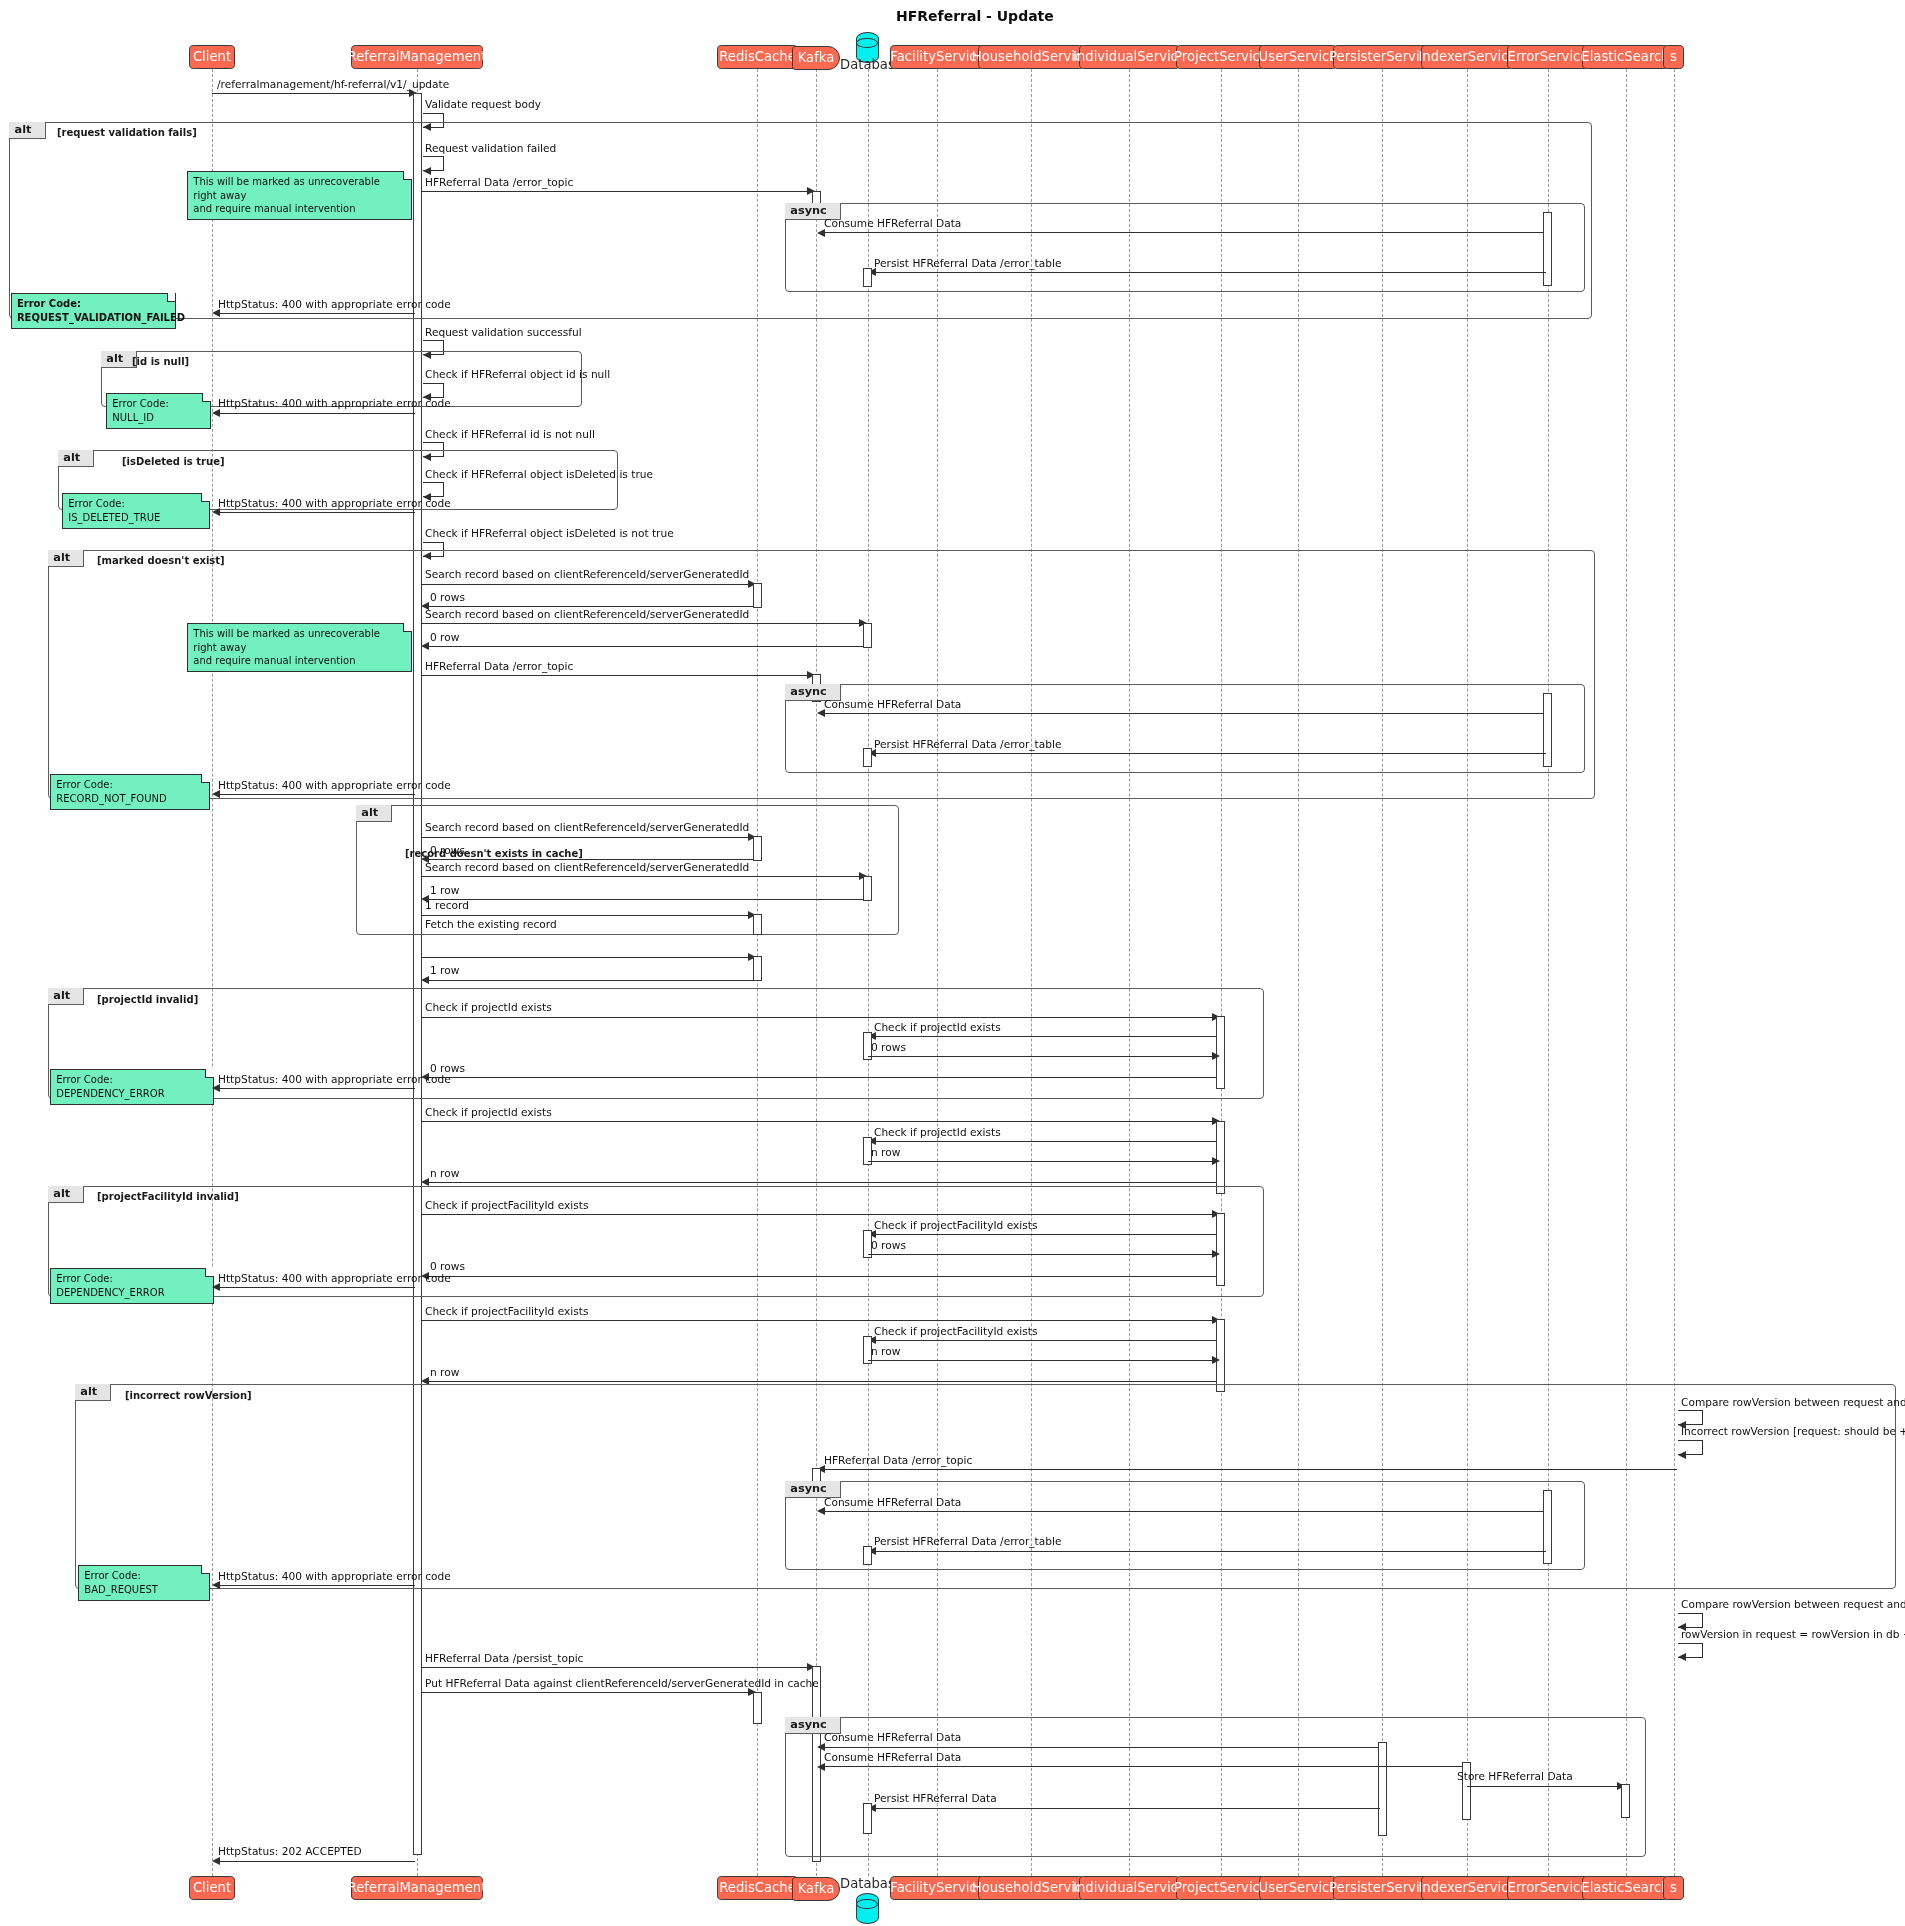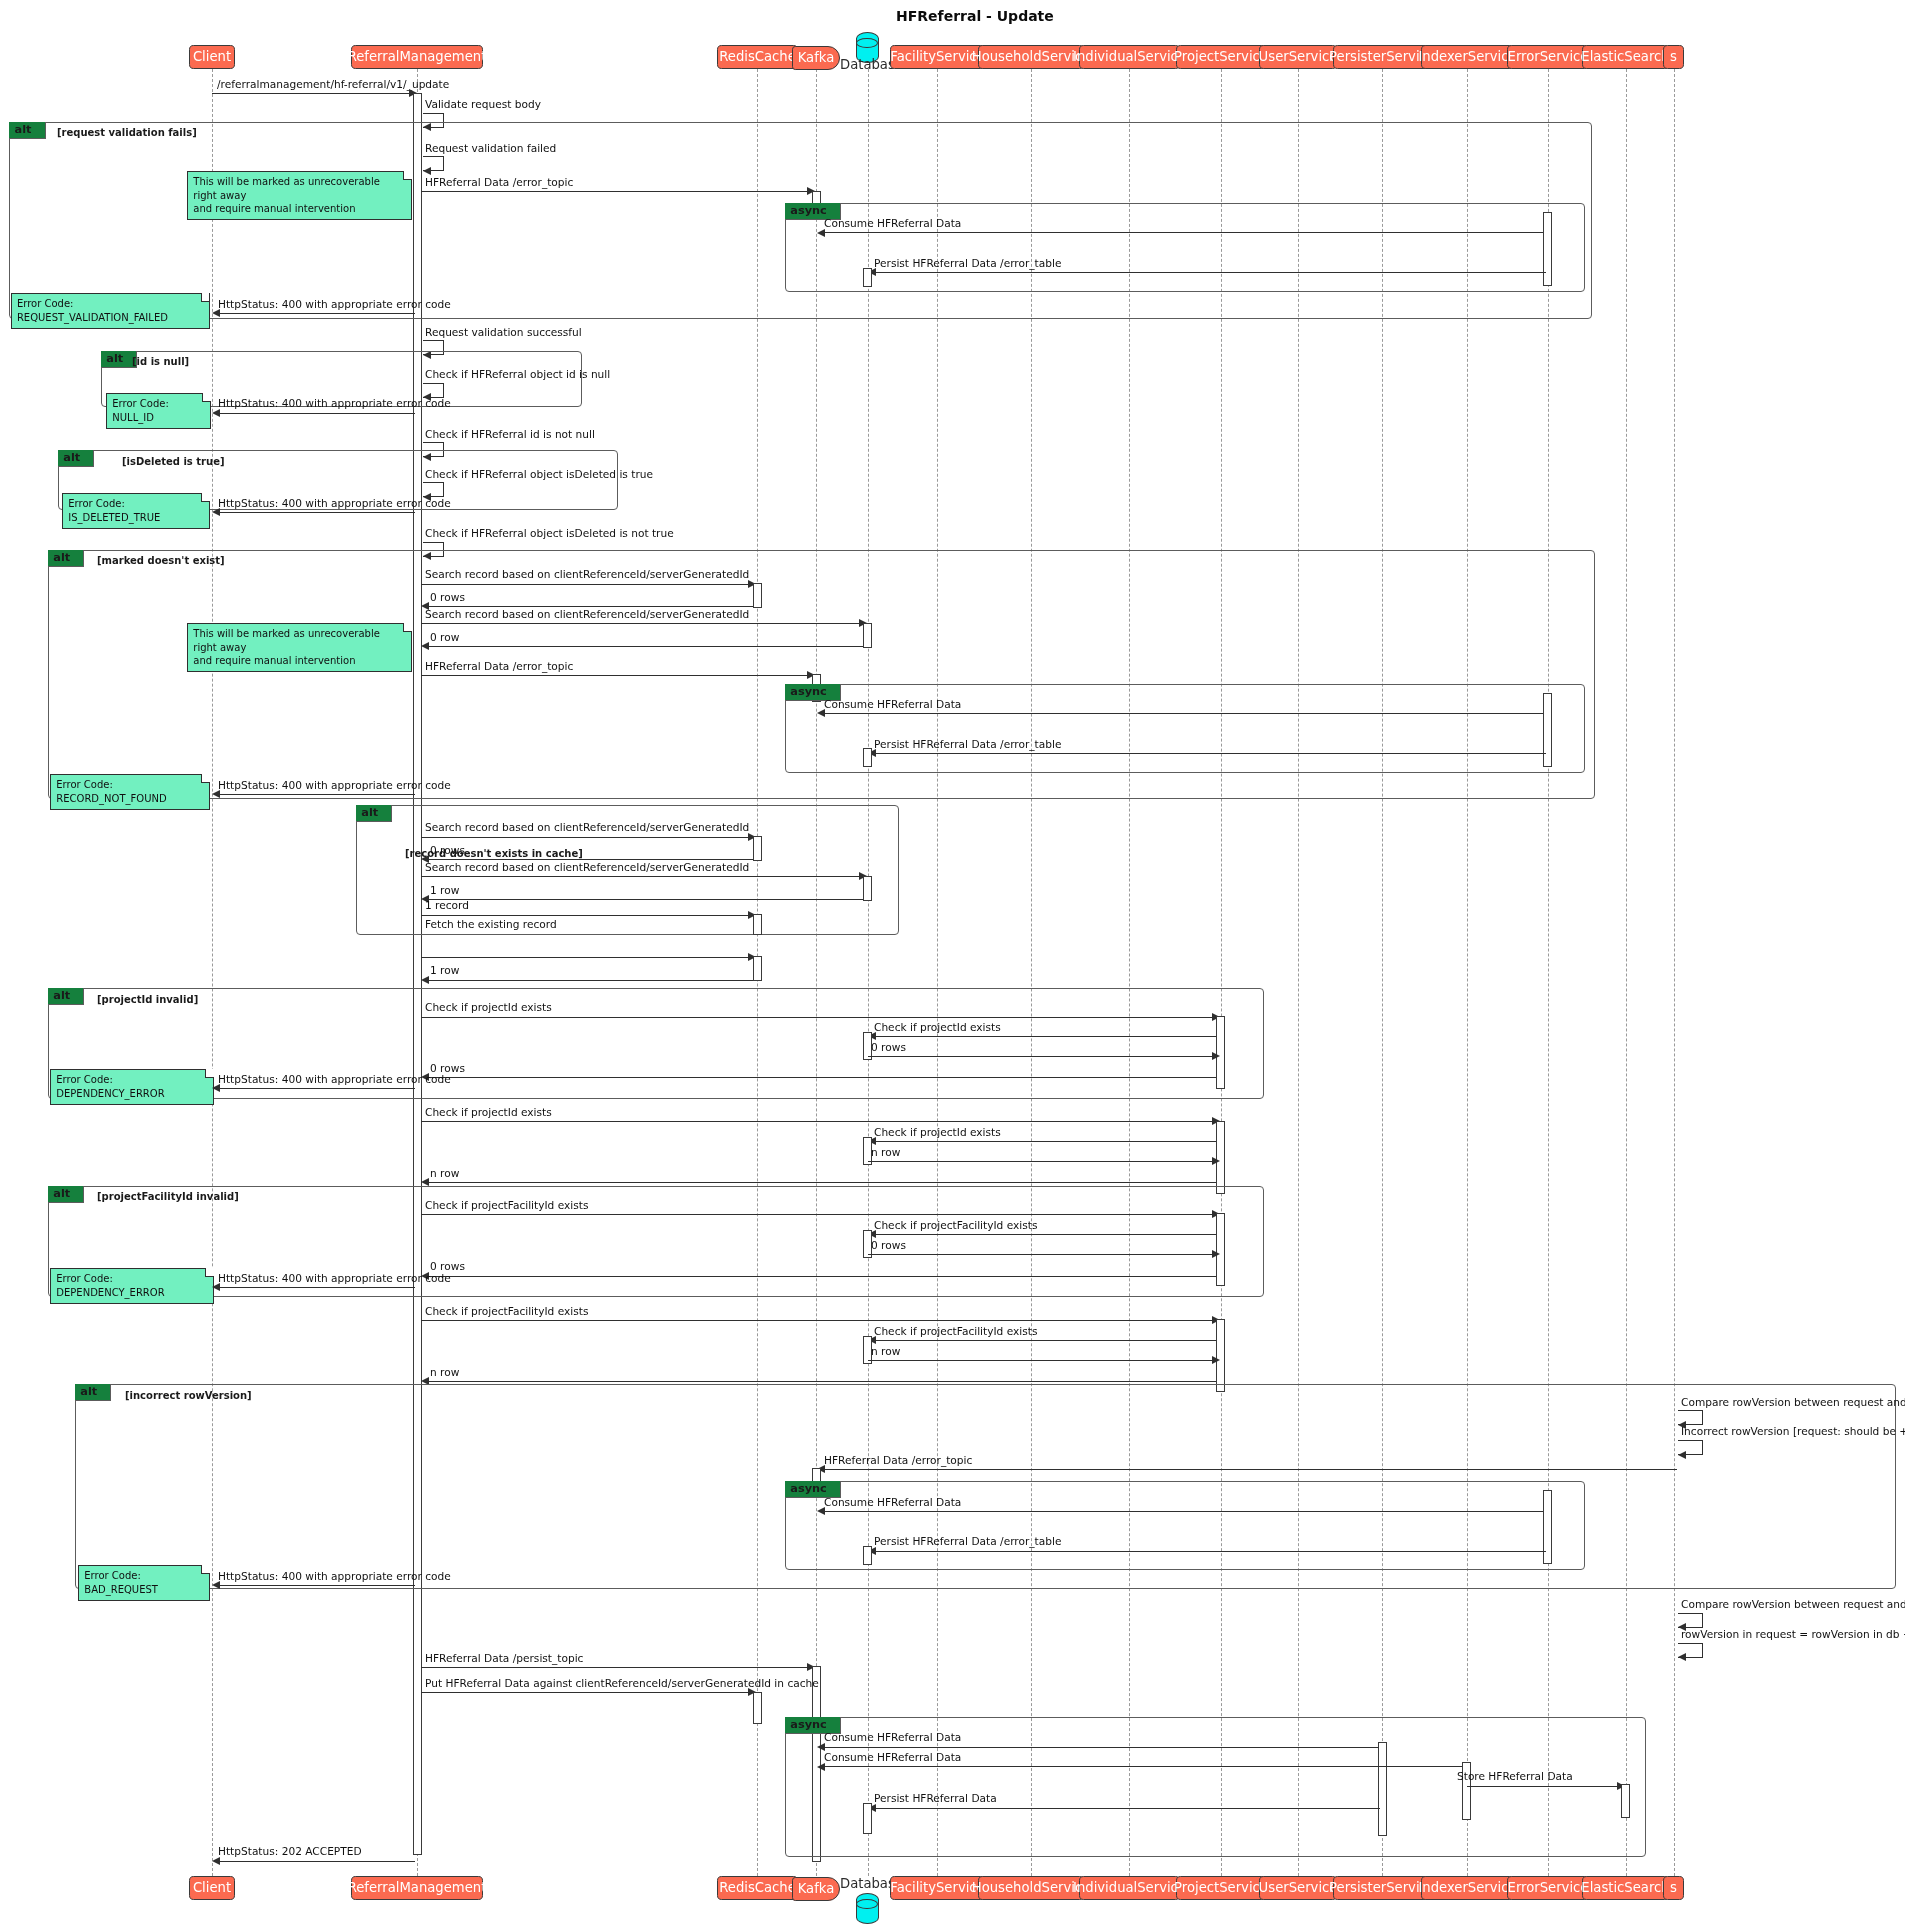--- a/index.html
+++ b/index.html
@@ -15,21 +15,21 @@
   .db-shape:after{content:"";position:absolute;left:-1.3px;top:5.3px;width:22.5px;height:9.3px;
     border:1.3px solid #3a3a3a;border-radius:11.3px/5.3px;box-sizing:border-box;background:transparent;}
   .lifeline{position:absolute;width:0;border-left:1px dashed #9a9a9a;}
   .activation{position:absolute;background:#fff;border:1px solid #3a3a3a;box-sizing:border-box;width:9.3px;}
   .msgline{position:absolute;height:0;border-top:1px solid #2f2f2f;}
   .arrowR{position:absolute;width:0;height:0;border-top:4px solid transparent;border-bottom:4px solid transparent;border-left:8.6px solid #2f2f2f;}
   .arrowL{position:absolute;width:0;height:0;border-top:4px solid transparent;border-bottom:4px solid transparent;border-right:8.6px solid #2f2f2f;}
   .msglabel{position:absolute;font-size:10.6px;color:#101010;white-space:nowrap;}
   .selfbox{position:absolute;border:1px solid #2f2f2f;border-left:none;box-sizing:border-box;}
   .frame{position:absolute;border:1px solid #5c5c5c;border-radius:4px;box-sizing:border-box;background:transparent;}
-  .fraglabel{position:absolute;background:#15803d;border:1px solid #5c5c5c;border-top:none;border-left:none;
+  .fraglabel{position:absolute;background:#e5e5e5;border:1px solid #5c5c5c;border-top:none;border-left:none;
     font-size:11.3px;font-weight:bold;color:#1a1a1a;padding:1.3px 13.2px 2px 5.3px;box-sizing:border-box;
     border-bottom-right-radius:0;}
   .fragcond{position:absolute;font-size:10px;color:#1a1a1a;white-space:nowrap;font-weight:bold;}
   .note{position:absolute;background:#72F0C0;border:1px solid #2f2f2f;box-sizing:border-box;
     font-size:10px;color:#101010;padding:3.3px 5.3px;line-height:1.35;white-space:pre-line;}
   .note:after{content:"";position:absolute;top:-0.7px;right:-0.7px;width:7.3px;height:7.3px;
     background:#fff;border-left:1px solid #2f2f2f;border-bottom:1px solid #2f2f2f;}
 </style>
 </head>
 <body>
@@ -175,21 +175,21 @@
   <div class="msglabel" style="left:824px;top:217px;">Consume HFReferral Data</div>
   <div class="msgline" style="left:819px;top:232px;width:726px;"></div>
   <div class="arrowL" style="left:817px;top:229px;"></div>
   <div class="activation" style="left:1543px;top:212px;height:74px;"></div>
 
   <div class="msglabel" style="left:874px;top:257px;">Persist HFReferral Data /error_table</div>
   <div class="msgline" style="left:870px;top:272px;width:676px;"></div>
   <div class="arrowL" style="left:868px;top:268px;"></div>
   <div class="activation" style="left:863px;top:268px;height:18.5px;"></div>
 
-  <div class="note" style="left:10.6px;top:293px;width:199px;">Error Code: REQUEST_VALIDATION_FAILED</div>
+  <div class="note" style="left:10.6px;top:293px;width:165px;font-weight:bold;">Error Code: REQUEST_VALIDATION_FAILED</div>
   <div class="msglabel" style="left:218px;top:298px;">HttpStatus: 400 with appropriate error code</div>
   <div class="msgline" style="left:214px;top:313px;width:201px;"></div>
   <div class="arrowL" style="left:212px;top:309px;"></div>
 
   <div class="msglabel" style="left:425px;top:326px;">Request validation successful</div>
   <div class="selfbox" style="left:423px;top:340px;width:21px;height:14.6px;"></div>
   <div class="arrowL" style="left:423px;top:351px;"></div>
 
   <div class="frame" style="left:101px;top:351px;width:481px;height:56px;"></div>
   <div class="fraglabel" style="left:101px;top:351px;">alt</div>

